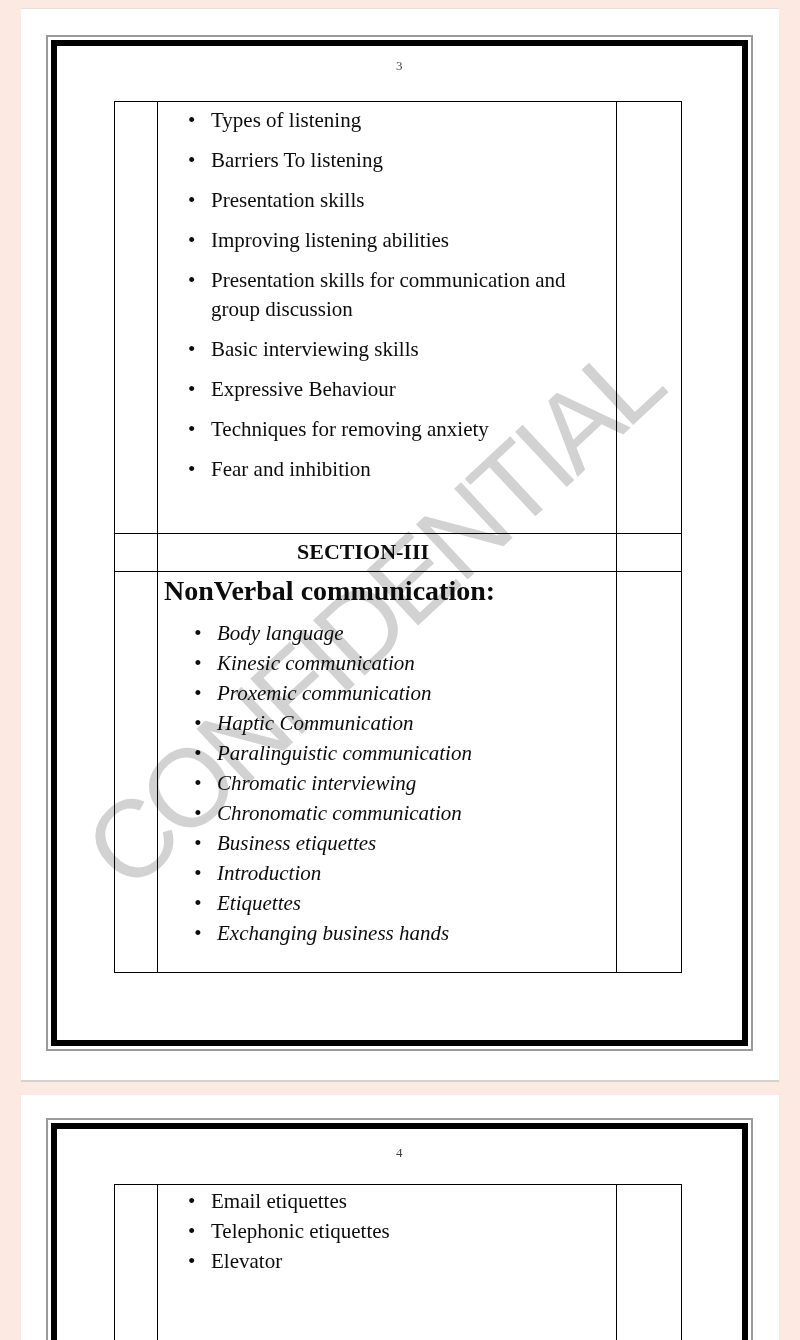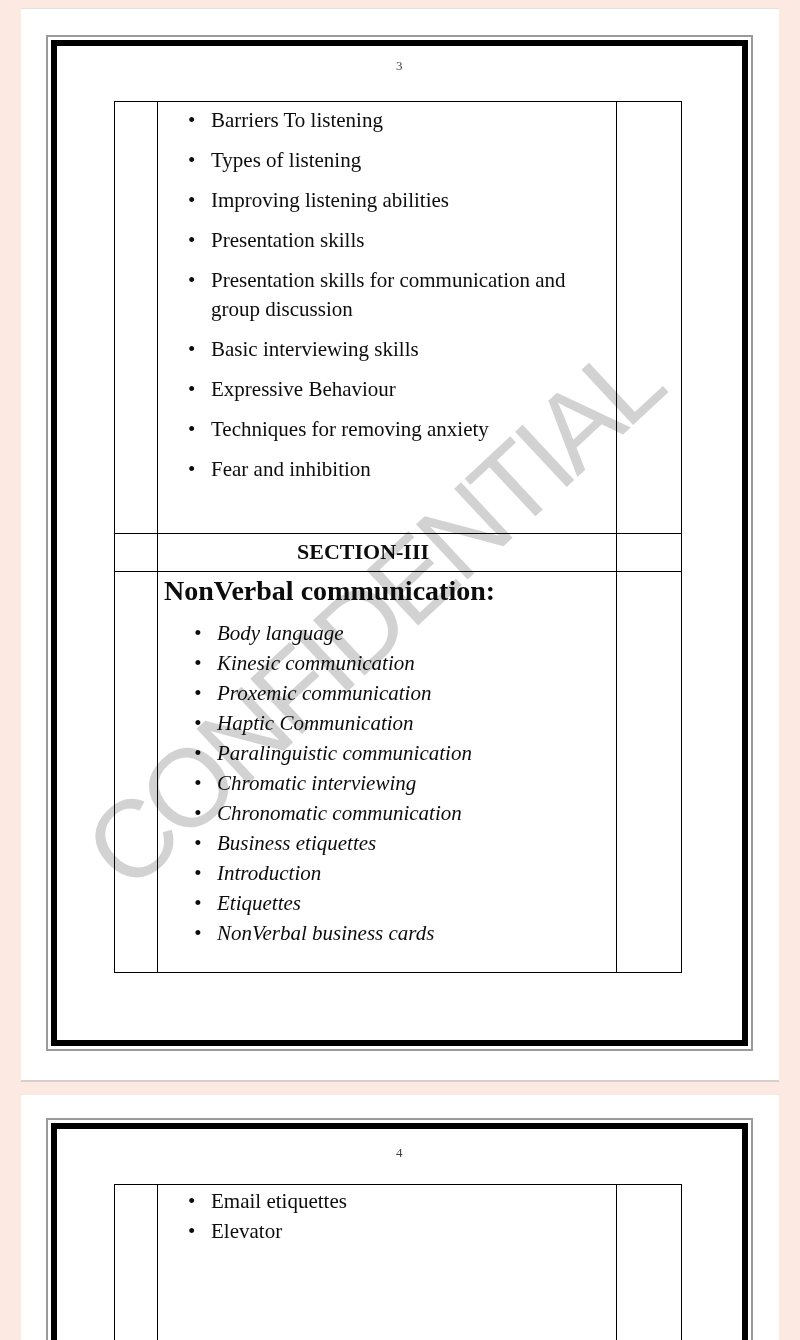--- a/index.html
+++ b/index.html
@@ -73,24 +73,24 @@
 
       <div class="page-num num3">3</div>
 
       <div class="watermark">CONFIDENTIAL</div>
 
       <div class="doc-table t3">
 
         <div class="cell br bb"></div>
         <div class="cell br bb">
           <ul class="blist sparse">
+            <li>Types of listening</li>
             <li>Barriers To listening</li>
-            <li>Types of listening</li>
+            <li>Presentation skills</li>
             <li>Improving listening abilities</li>
-            <li>Presentation skills</li>
             <li>Presentation skills for communication and group discussion</li>
             <li>Basic interviewing skills</li>
             <li>Expressive Behaviour</li>
             <li>Techniques for removing anxiety</li>
             <li>Fear and inhibition</li>
           </ul>
         </div>
         <div class="cell bb"></div>
 
         <div class="cell br bb"></div>
@@ -104,39 +104,40 @@
             <li>Body language</li>
             <li>Kinesic communication</li>
             <li>Proxemic communication</li>
             <li>Haptic Communication</li>
             <li>Paralinguistic communication</li>
             <li>Chromatic interviewing</li>
             <li>Chronomatic communication</li>
             <li>Business etiquettes</li>
             <li>Introduction</li>
             <li>Etiquettes</li>
-            <li>NonVerbal business cards</li>
+            <li>Exchanging business hands</li>
           </ul>
         </div>
         <div class="cell"></div>
       </div>
 
     </div>
   </div>
 
   <div class="page page4">
     <div class="bbox bbox4">
 
       <div class="page-num num4">4</div>
 
       <div class="doc-table t4">
         <div class="cell br"></div>
         <div class="cell br">
           <ul class="blist dense">
             <li>Email etiquettes</li>
+            <li>Telephonic etiquettes</li>
             <li>Elevator</li>
           </ul>
         </div>
         <div class="cell"></div>
       </div>
 
     </div>
   </div>
 
 </div>

